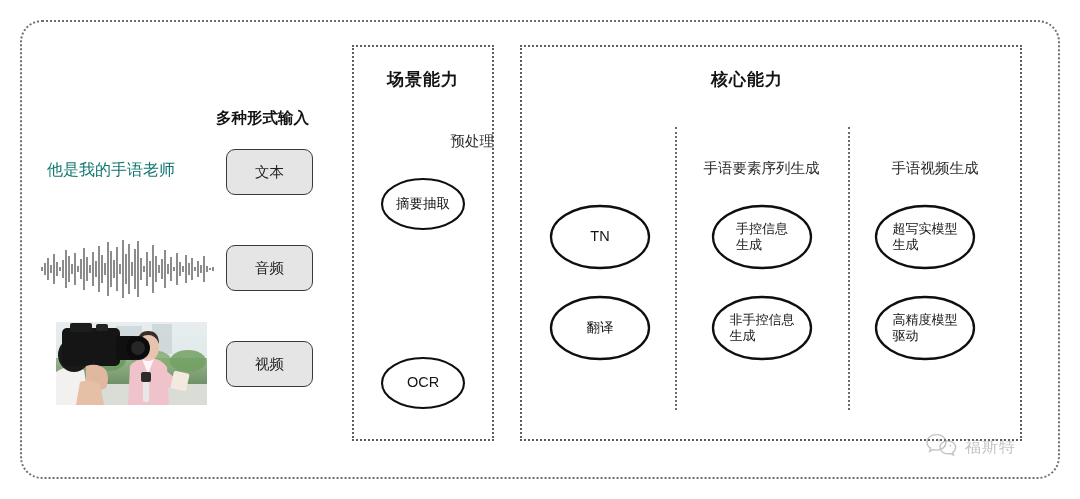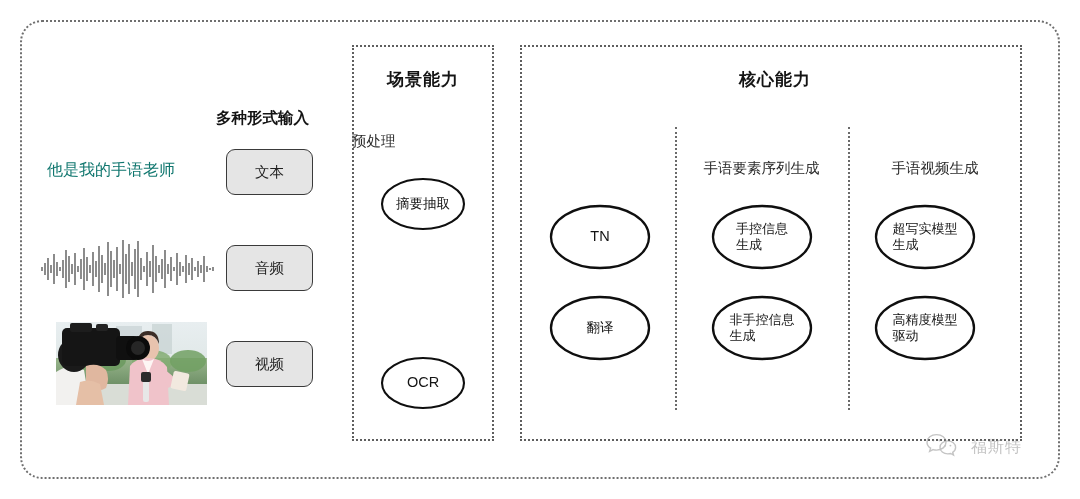--- a/index.html
+++ b/index.html
@@ -56,21 +56,21 @@
   }
   .col-label {
     position: absolute;
     text-align: center;
     font-size: 14.5px;
     color: #2a2a2a;
     white-space: nowrap;
   }
   .sub-title {
     position: absolute;
-    text-align: left;
+    text-align: right;
     font-size: 14.5px;
     color: #2a2a2a;
     white-space: nowrap;
   }
 
   
   .input-heading {
     position: absolute;
     font-weight: bold;
     font-size: 15.5px;
@@ -139,21 +139,21 @@
     position: absolute;
     overflow: hidden;
   }
   .photo svg { display: block; }
 
   
   .watermark {
     position: absolute;
     display: flex;
     align-items: center;
-    gap: 12px;
+    gap: 6px;
     opacity: 0.5;
   }
   .watermark .wm-text {
     font-size: 16px;
     color: #8a8a8a;
     letter-spacing: 1px;
     font-weight: 500;
   }
 </style>
 </head>
@@ -303,21 +303,21 @@
 
   <div class="ellipse-wrap" style="left:381px; top:357px; width:84px; height:52px;">
     <svg width="84" height="52">
         <ellipse cx="42" cy="26" rx="41" ry="25" fill="#fff" stroke="#0f0f0f" stroke-width="2.1"></ellipse>
       </svg>
     <div class="ellipse-label latin">OCR</div>
   </div>
 
   <div class="group-box" style="left:520px; top:45px; width:502px; height:396px;"></div>
 
-  <div class="group-title" style="left:524px; top:68px; width:502px;">核心能力</div>
+  <div class="group-title" style="left:496px; top:68px; width:502px;">核心能力</div>
 
   <div class="col-divider" style="left:675px; top:127px; height:283px;"></div>
   <div class="col-divider" style="left:848px; top:127px; height:283px;"></div>
 
 
   <div class="ellipse-wrap" style="left:550px; top:205px; width:100px; height:64px;">
     <svg width="100" height="64">
         <ellipse cx="50" cy="32" rx="49" ry="31" fill="#fff" stroke="#0f0f0f" stroke-width="2.3"></ellipse>
       </svg>
     <div class="ellipse-label latin">TN</div>

